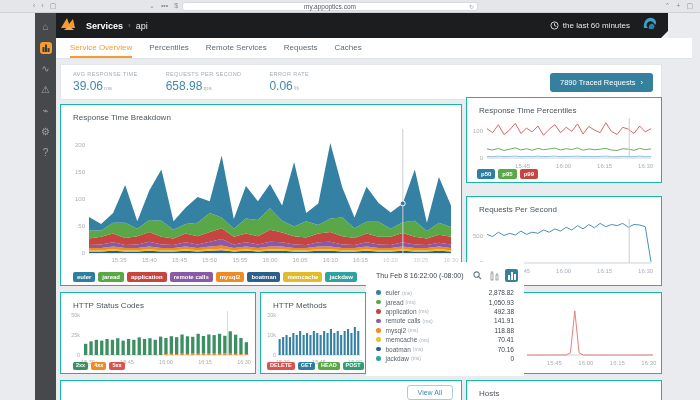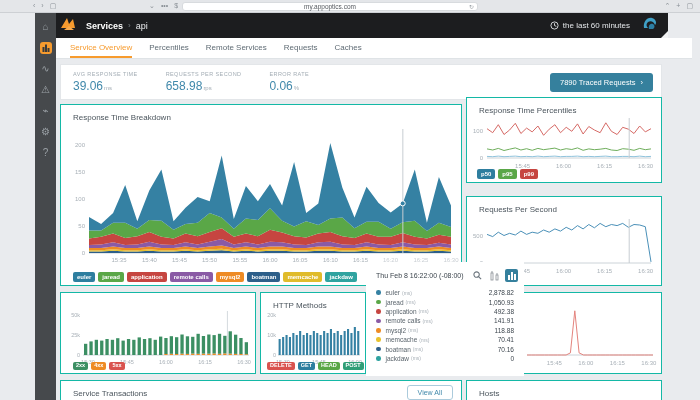--- a/index.html
+++ b/index.html
@@ -271,20 +271,21 @@
       <line x1="60" y1="62" x2="186" y2="62" stroke="#ccd3d8" stroke-width="1"></line>
       <text x="87.342" y="72" text-anchor="middle" font-size="6" fill="#a8b0b7">15:45</text>
       <text x="118.84200000000001" y="72" text-anchor="middle" font-size="6" fill="#a8b0b7">16:00</text>
       <text x="150.34199999999998" y="72" text-anchor="middle" font-size="6" fill="#a8b0b7">16:15</text>
       <text x="181.84199999999998" y="72" text-anchor="middle" font-size="6" fill="#a8b0b7">16:30</text>
       <polyline points="60.0,62.0 64.3,62.0 68.7,62.0 73.0,62.0 77.4,62.0 81.7,62.0 86.1,62.0 90.4,62.0 94.8,62.0 99.1,62.0 103.4,59.9 107.8,17.8 112.1,59.9 116.5,62.0 120.8,62.0 125.2,62.0 129.5,62.0 133.9,62.0 138.2,62.0 142.6,62.0 146.9,62.0 151.2,62.0 155.6,62.0 159.9,62.0 164.3,62.0 168.6,62.0 173.0,62.0 177.3,62.0 181.7,62.0 186.0,62.0" fill="none" stroke="#e4837d" stroke-width="1"></polyline>
     </svg>
 </div>
 
 <div class="panel" id="panel-status">
+  <div class="panel-title">HTTP Status Codes</div>
   <svg id="svg-status" width="190" height="68" style="position:absolute;top:14px;left:4px">
       <line x1="18" y1="48" x2="184" y2="48" stroke="#ccd3d8" stroke-width="1"></line>
       <text x="15" y="10.000000000000002" text-anchor="end" font-size="5.5" fill="#a8b0b7">50k</text>
       <text x="15" y="30" text-anchor="end" font-size="5.5" fill="#a8b0b7">25k</text>
       <text x="15" y="50" text-anchor="end" font-size="5.5" fill="#a8b0b7">0</text>
       <text x="22.98" y="57" text-anchor="middle" font-size="5.5" fill="#a8b0b7">15:30</text>
       <text x="61.99" y="57" text-anchor="middle" font-size="5.5" fill="#a8b0b7">15:45</text>
       <text x="101" y="57" text-anchor="middle" font-size="5.5" fill="#a8b0b7">16:00</text>
       <text x="140.01" y="57" text-anchor="middle" font-size="5.5" fill="#a8b0b7">16:15</text>
       <text x="179.01999999999998" y="57" text-anchor="middle" font-size="5.5" fill="#a8b0b7">16:30</text>
@@ -382,21 +383,20 @@
   <div class="chips" id="chips-methods" style="left:6px">
       <span class="chip sm" style="background: rgb(217, 83, 79);">DELETE</span>
       <span class="chip sm" style="background: rgb(46, 126, 159);">GET</span>
       <span class="chip sm" style="background: rgb(90, 167, 71);">HEAD</span>
       <span class="chip sm" style="background: rgb(47, 158, 119);">POST</span>
       <span class="chip sm" style="background: rgb(238, 139, 36);">PUT</span>
     </div>
 </div>
 
 <div class="panel" id="panel-transactions">
-  <div class="panel-title">Service Transactions</div>
   <button id="view-all">View All</button>
 </div>
 
 <div class="panel" id="panel-hosts">
   <div class="panel-title">Hosts</div>
 </div>
 
 <div id="tooltip">
   <div id="tooltip-head">
     <span id="tooltip-date">Thu Feb 8 16:22:00 (-08:00)</span>

